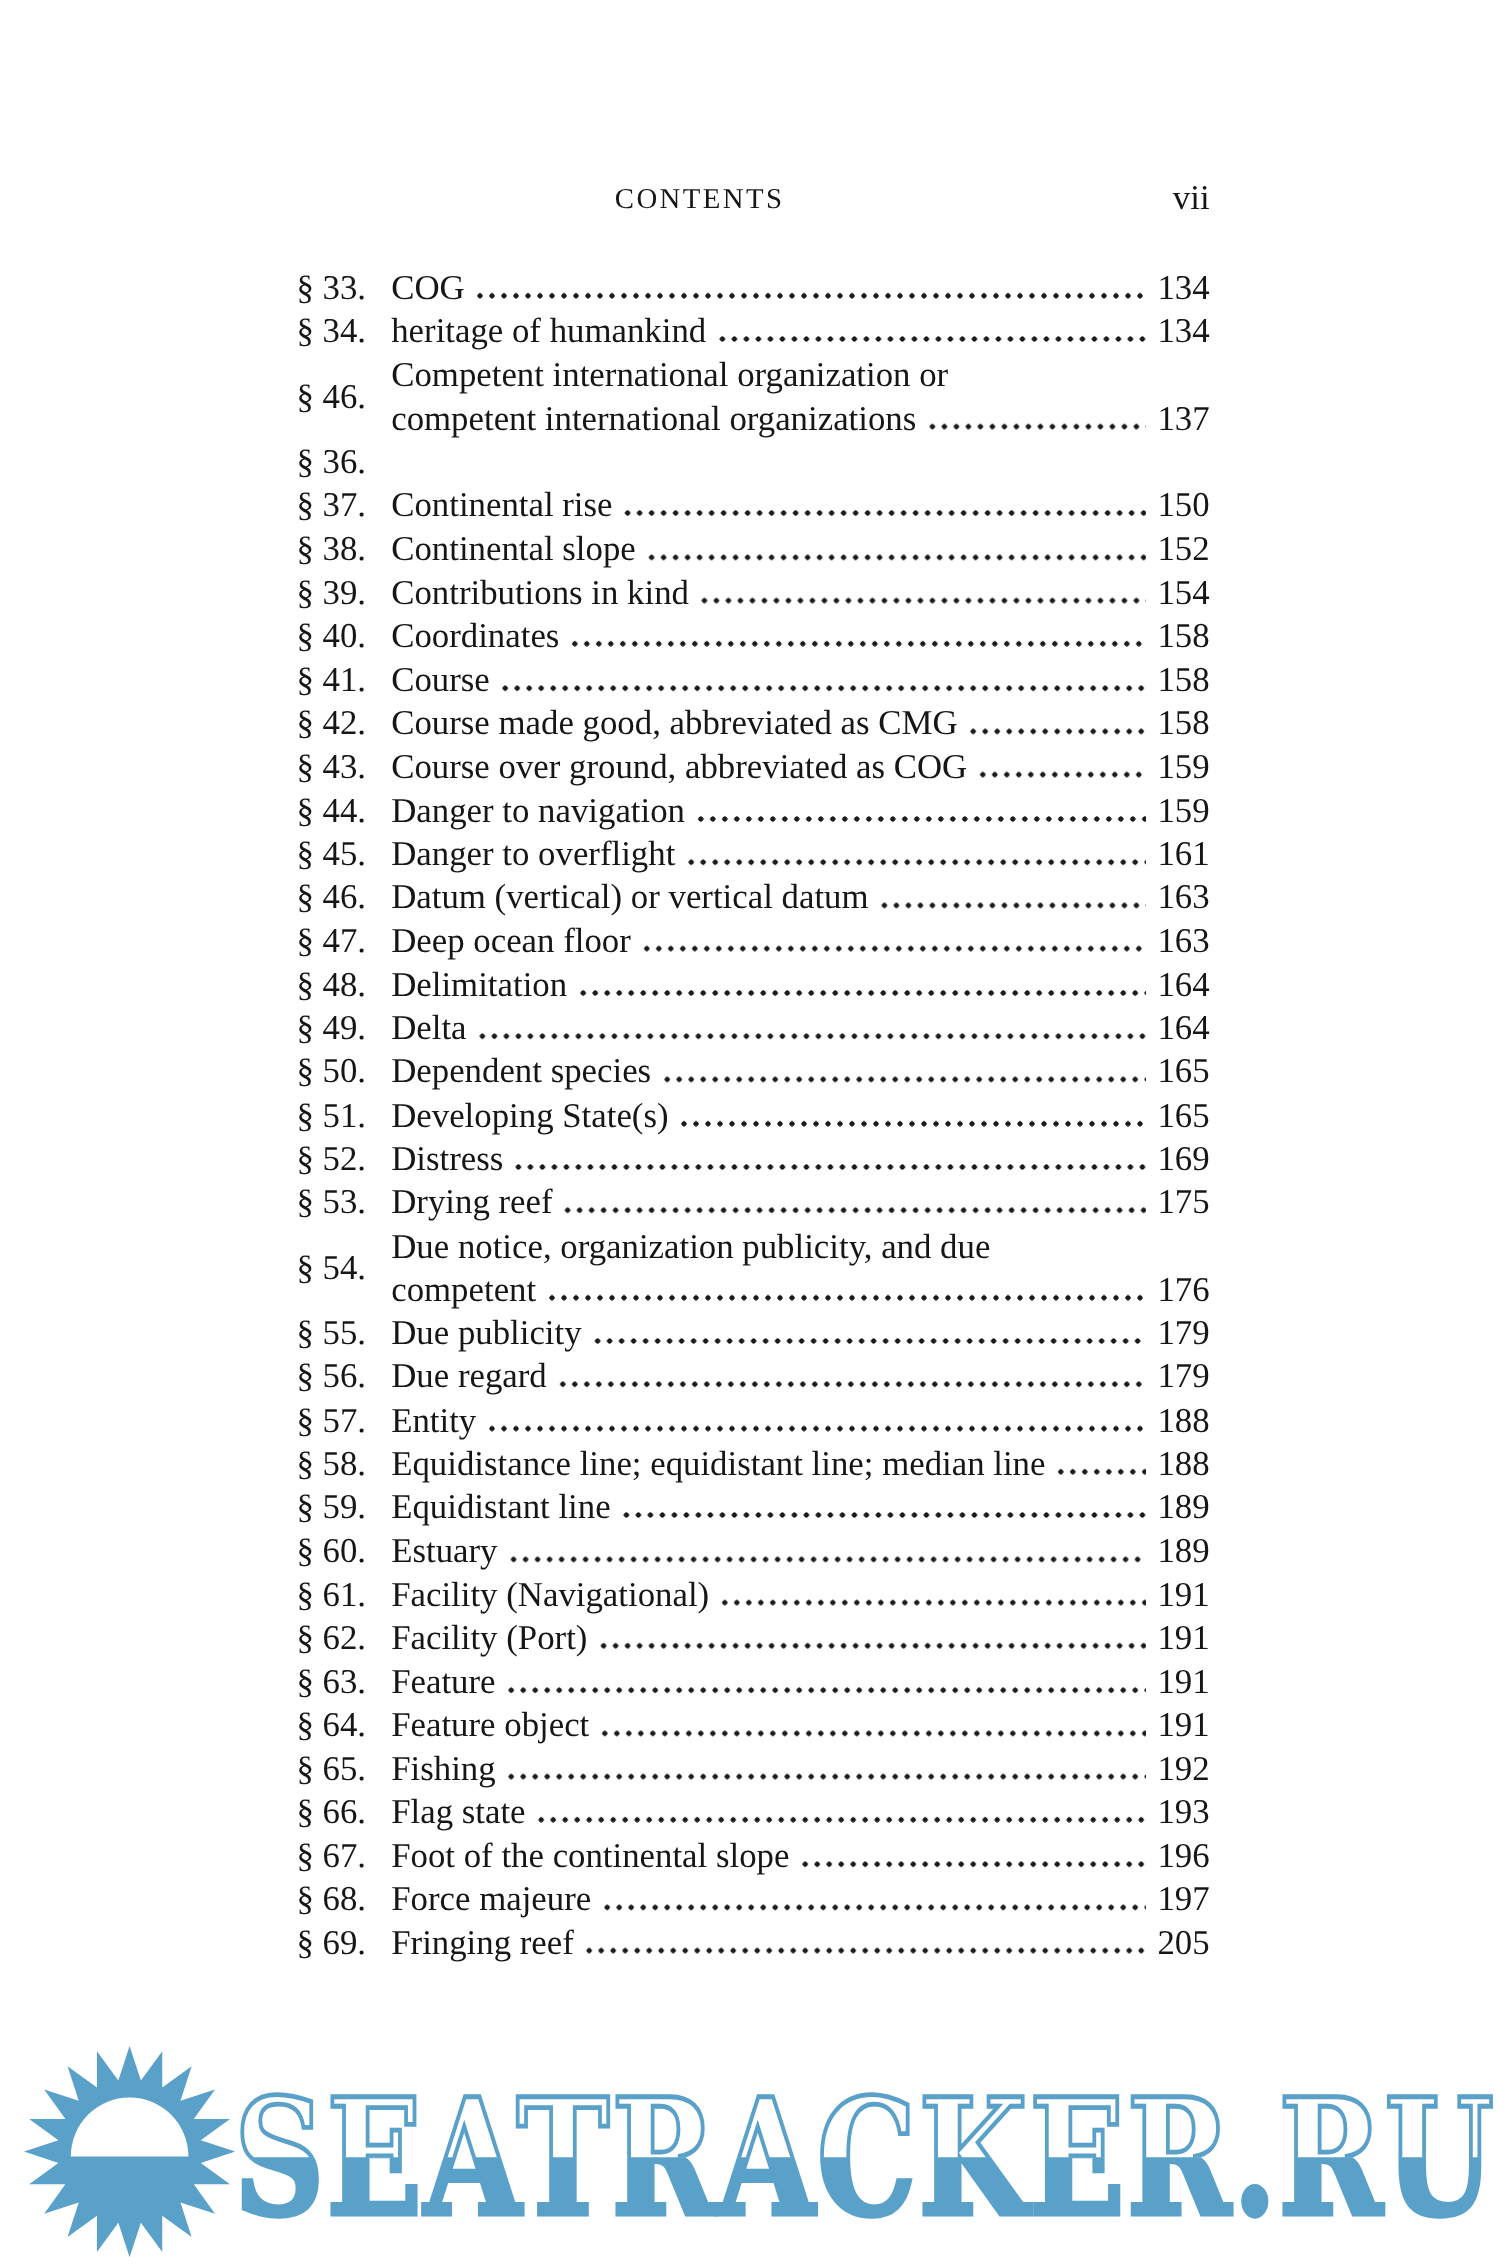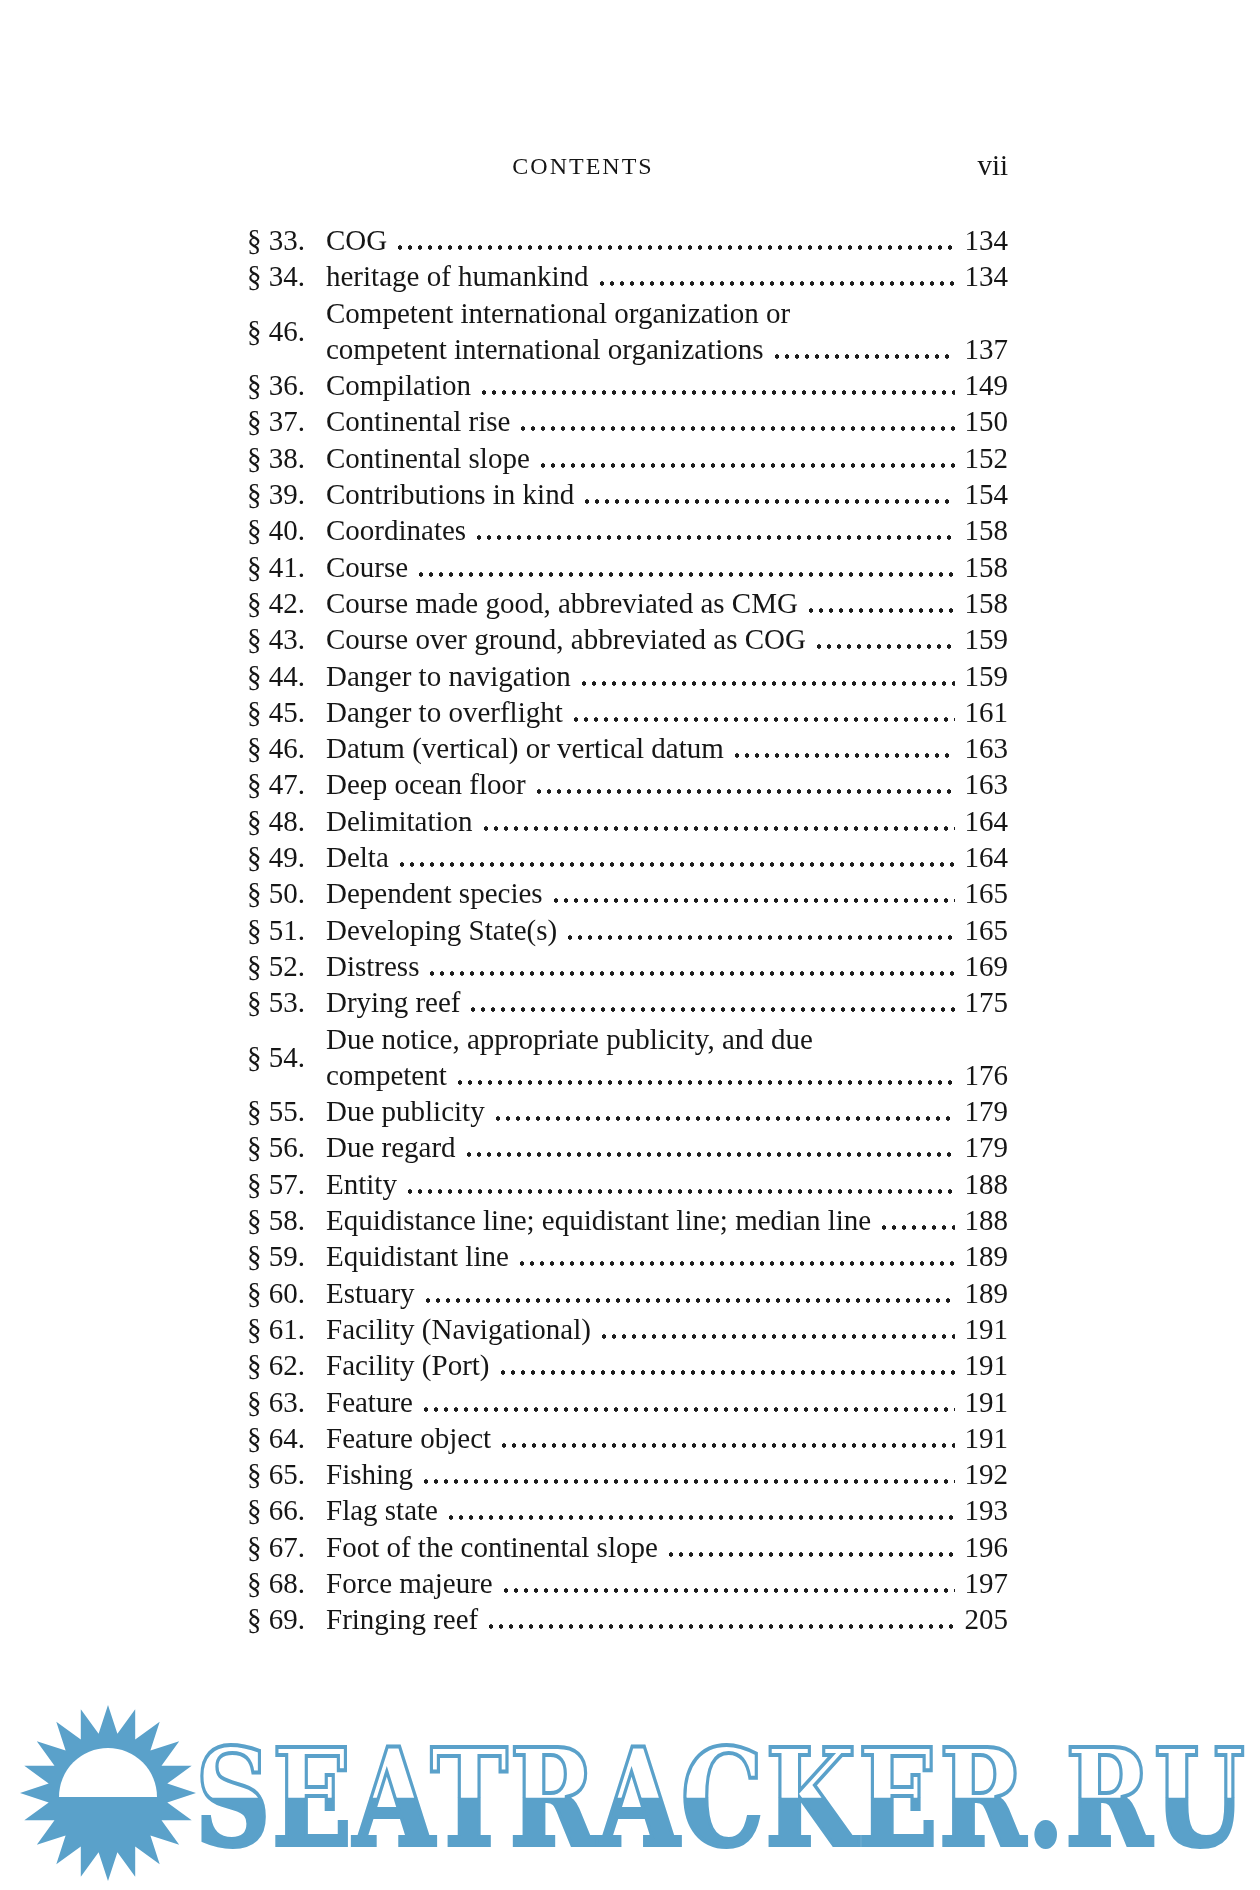--- a/index.html
+++ b/index.html
@@ -109,27 +109,20 @@
           </div>
           <div class="line">
             <span class="ttl">competent international organizations</span>
             <span class="dots"></span>
             <span class="pg">137</span>
           </div>
         </div>
       </div>
       <div class="entry">
         <span class="sec">§ 36.</span>
-        <div class="body">
-          <div class="line">
-            <span class="ttl">Compilation</span>
-            <span class="dots"></span>
-            <span class="pg">149</span>
-          </div>
-        </div>
       </div>
       <div class="entry">
         <span class="sec">§ 37.</span>
         <div class="body">
           <div class="line">
             <span class="ttl">Continental rise</span>
             <span class="dots"></span>
             <span class="pg">150</span>
           </div>
         </div>
@@ -291,21 +284,21 @@
             <span class="ttl">Drying reef</span>
             <span class="dots"></span>
             <span class="pg">175</span>
           </div>
         </div>
       </div>
       <div class="entry">
         <span class="sec">§ 54.</span>
         <div class="body">
           <div class="line">
-            <span class="ttl">Due notice, appropriate publicity, and due</span>
+            <span class="ttl">Due notice, organization publicity, and due</span>
           </div>
           <div class="line">
             <span class="ttl">competent</span>
             <span class="dots"></span>
             <span class="pg">176</span>
           </div>
         </div>
       </div>
       <div class="entry">
         <span class="sec">§ 55.</span>

